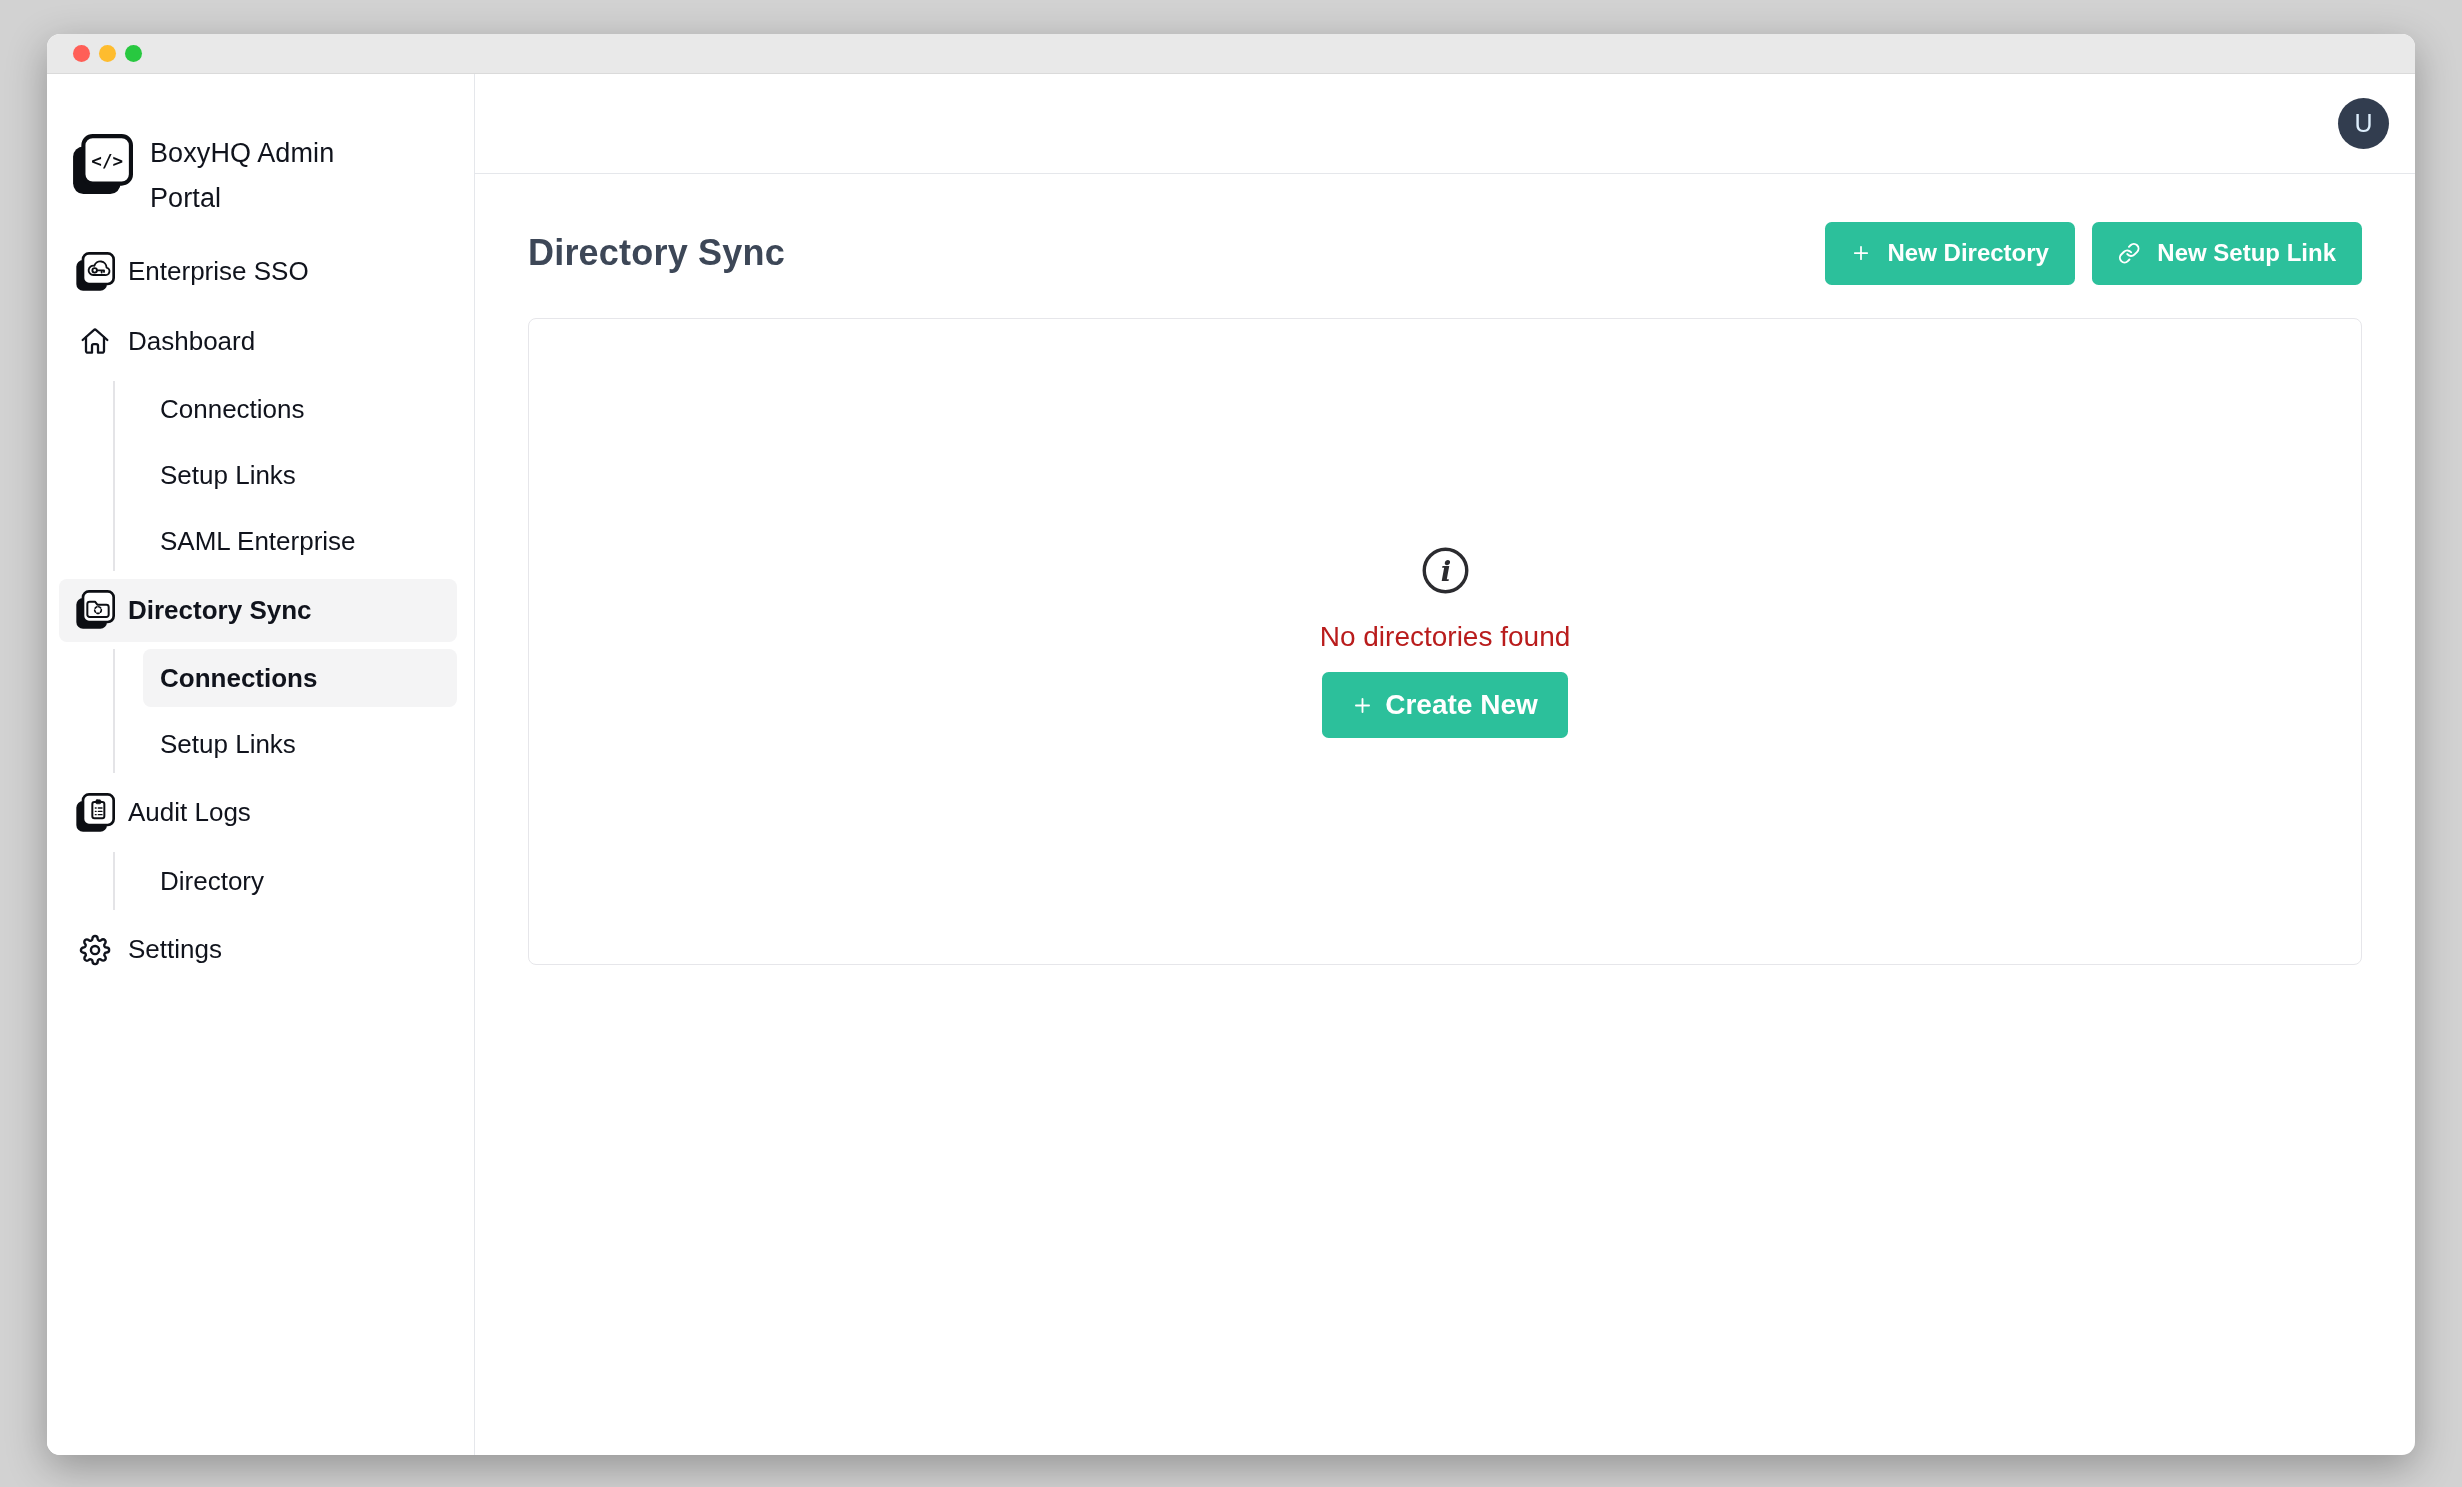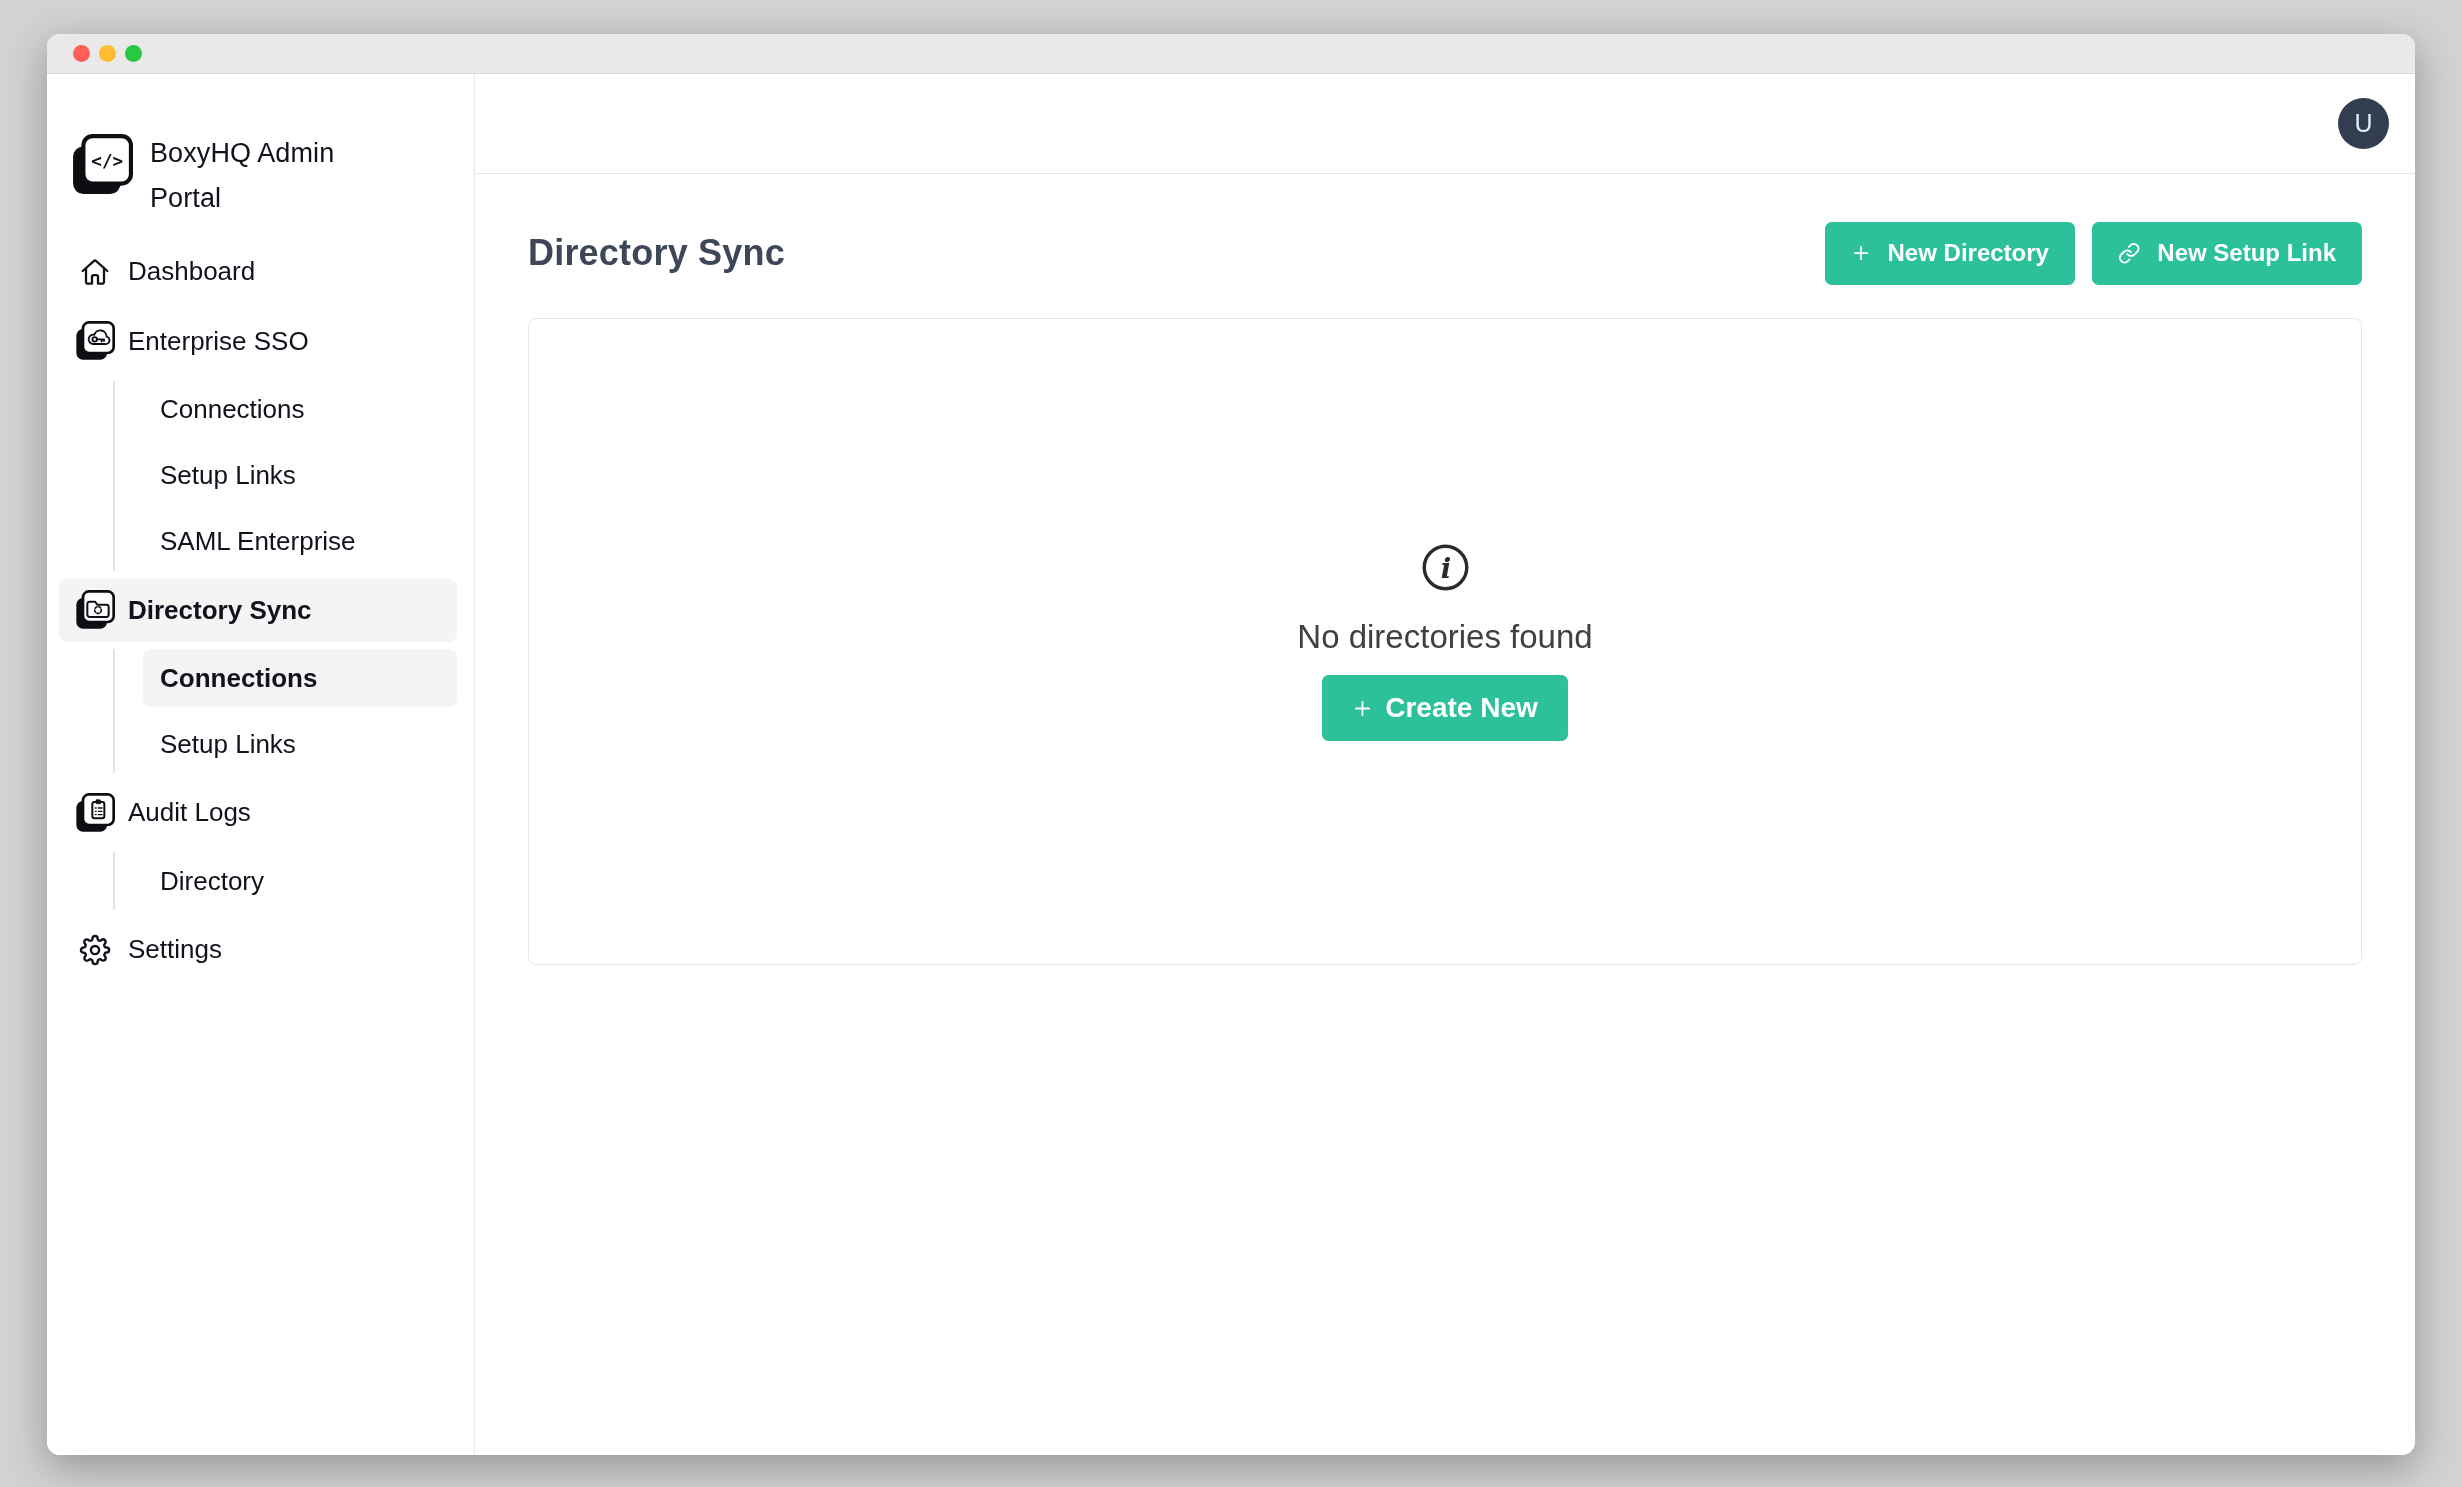--- a/index.html
+++ b/index.html
@@ -81,21 +81,21 @@
     background: #2cc09b; color: #fff; border: none; border-radius: 6.6px;
     font-family: inherit; font-weight: 600; cursor: pointer;
   }
   .btn-top { height: 63px; padding: 0 26px; font-size: 24px; }
   .btn-cta { height: 66px; padding: 0 30px; font-size: 28px; gap: 12px; margin-top: 19px; text-align: right; }
   .card {
     margin-top: 32px; height: 647px;
     border: 1.3px solid #e6e6ea; border-radius: 8px; background: #fff;
     display: flex; flex-direction: column; align-items: center; justify-content: center;
   }
-  .empty-msg { margin: 25px 0 0 0; font-size: 33px; color: #404040; }
+  .empty-msg { margin: 25px 0 0 0; font-size: 28px; color: #b91c1c; }
   svg { display: block; }
 </style>
 </head>
 <body>
 
 <div class="window">
 
   <div class="titlebar">
     <span class="dot" style="background:#ff5f57"></span>
     <span class="dot" style="background:#febc2e"></span>
@@ -113,41 +113,41 @@
             <text x="35" y="32" text-anchor="middle" font-family="'DejaVu Sans Mono', monospace" font-size="17" font-weight="700" fill="#0c0e13">&lt;/&gt;</text>
           </svg>
         </span>
         <div class="logo-title">BoxyHQ Admin Portal</div>
       </div>
 
       <nav class="nav">
 
         <a class="nav-item">
           <span class="nav-icon">
-            <svg viewBox="0 0 60 60" width="40" height="40" fill="none" stroke="#10131c" stroke-width="3.4" stroke-linecap="round" stroke-linejoin="round">
-              <path d="M11.5 28.5 28.2 13.6a2.6 2.6 0 0 1 3.6 0L48.5 28.5"></path>
-              <path d="M16.5 24.5V45a2.6 2.6 0 0 0 2.6 2.6h6.4V37.2a2.6 2.6 0 0 1 2.6-2.6h3.8a2.6 2.6 0 0 1 2.6 2.6v10.4h6.4a2.6 2.6 0 0 0 2.6-2.6V24.5"></path>
-            </svg>
-          </span>
-          <span>Dashboard</span>
-        </a>
-
-        <a class="nav-item">
-          <span class="nav-icon">
             <svg viewBox="0 0 60 60" width="40" height="40">
               <rect x="2" y="12" width="46" height="46" rx="10" fill="#0c0e13"></rect>
               <rect x="12" y="2" width="46" height="46" rx="9" fill="#ffffff" stroke="#0c0e13" stroke-width="4"></rect>
               <g fill="none" stroke="#0c0e13" stroke-width="2.8" stroke-linecap="round" stroke-linejoin="round">
                 <path d="M44.5 34.5H27.5a7 7 0 1 1 1.6-13.8 9.3 9.3 0 0 1 18.2 2.6 5.7 5.7 0 0 1-2.8 11.2z"></path>
                 <circle cx="29.5" cy="27.5" r="3.4"></circle>
                 <path d="M33 27.5h10.5M40 27.5v3.4M43.5 27.5v2.4"></path>
               </g>
             </svg>
           </span>
           <span>Enterprise SSO</span>
+        </a>
+
+        <a class="nav-item">
+          <span class="nav-icon">
+            <svg viewBox="0 0 60 60" width="40" height="40" fill="none" stroke="#10131c" stroke-width="3.4" stroke-linecap="round" stroke-linejoin="round">
+              <path d="M11.5 28.5 28.2 13.6a2.6 2.6 0 0 1 3.6 0L48.5 28.5"></path>
+              <path d="M16.5 24.5V45a2.6 2.6 0 0 0 2.6 2.6h6.4V37.2a2.6 2.6 0 0 1 2.6-2.6h3.8a2.6 2.6 0 0 1 2.6 2.6v10.4h6.4a2.6 2.6 0 0 0 2.6-2.6V24.5"></path>
+            </svg>
+          </span>
+          <span>Dashboard</span>
         </a>
 
         <div class="sub-group">
           <a class="sub-item">
             <span>Connections</span>
           </a>
           <a class="sub-item">
             <span>Setup Links</span>
           </a>
           <a class="sub-item">

